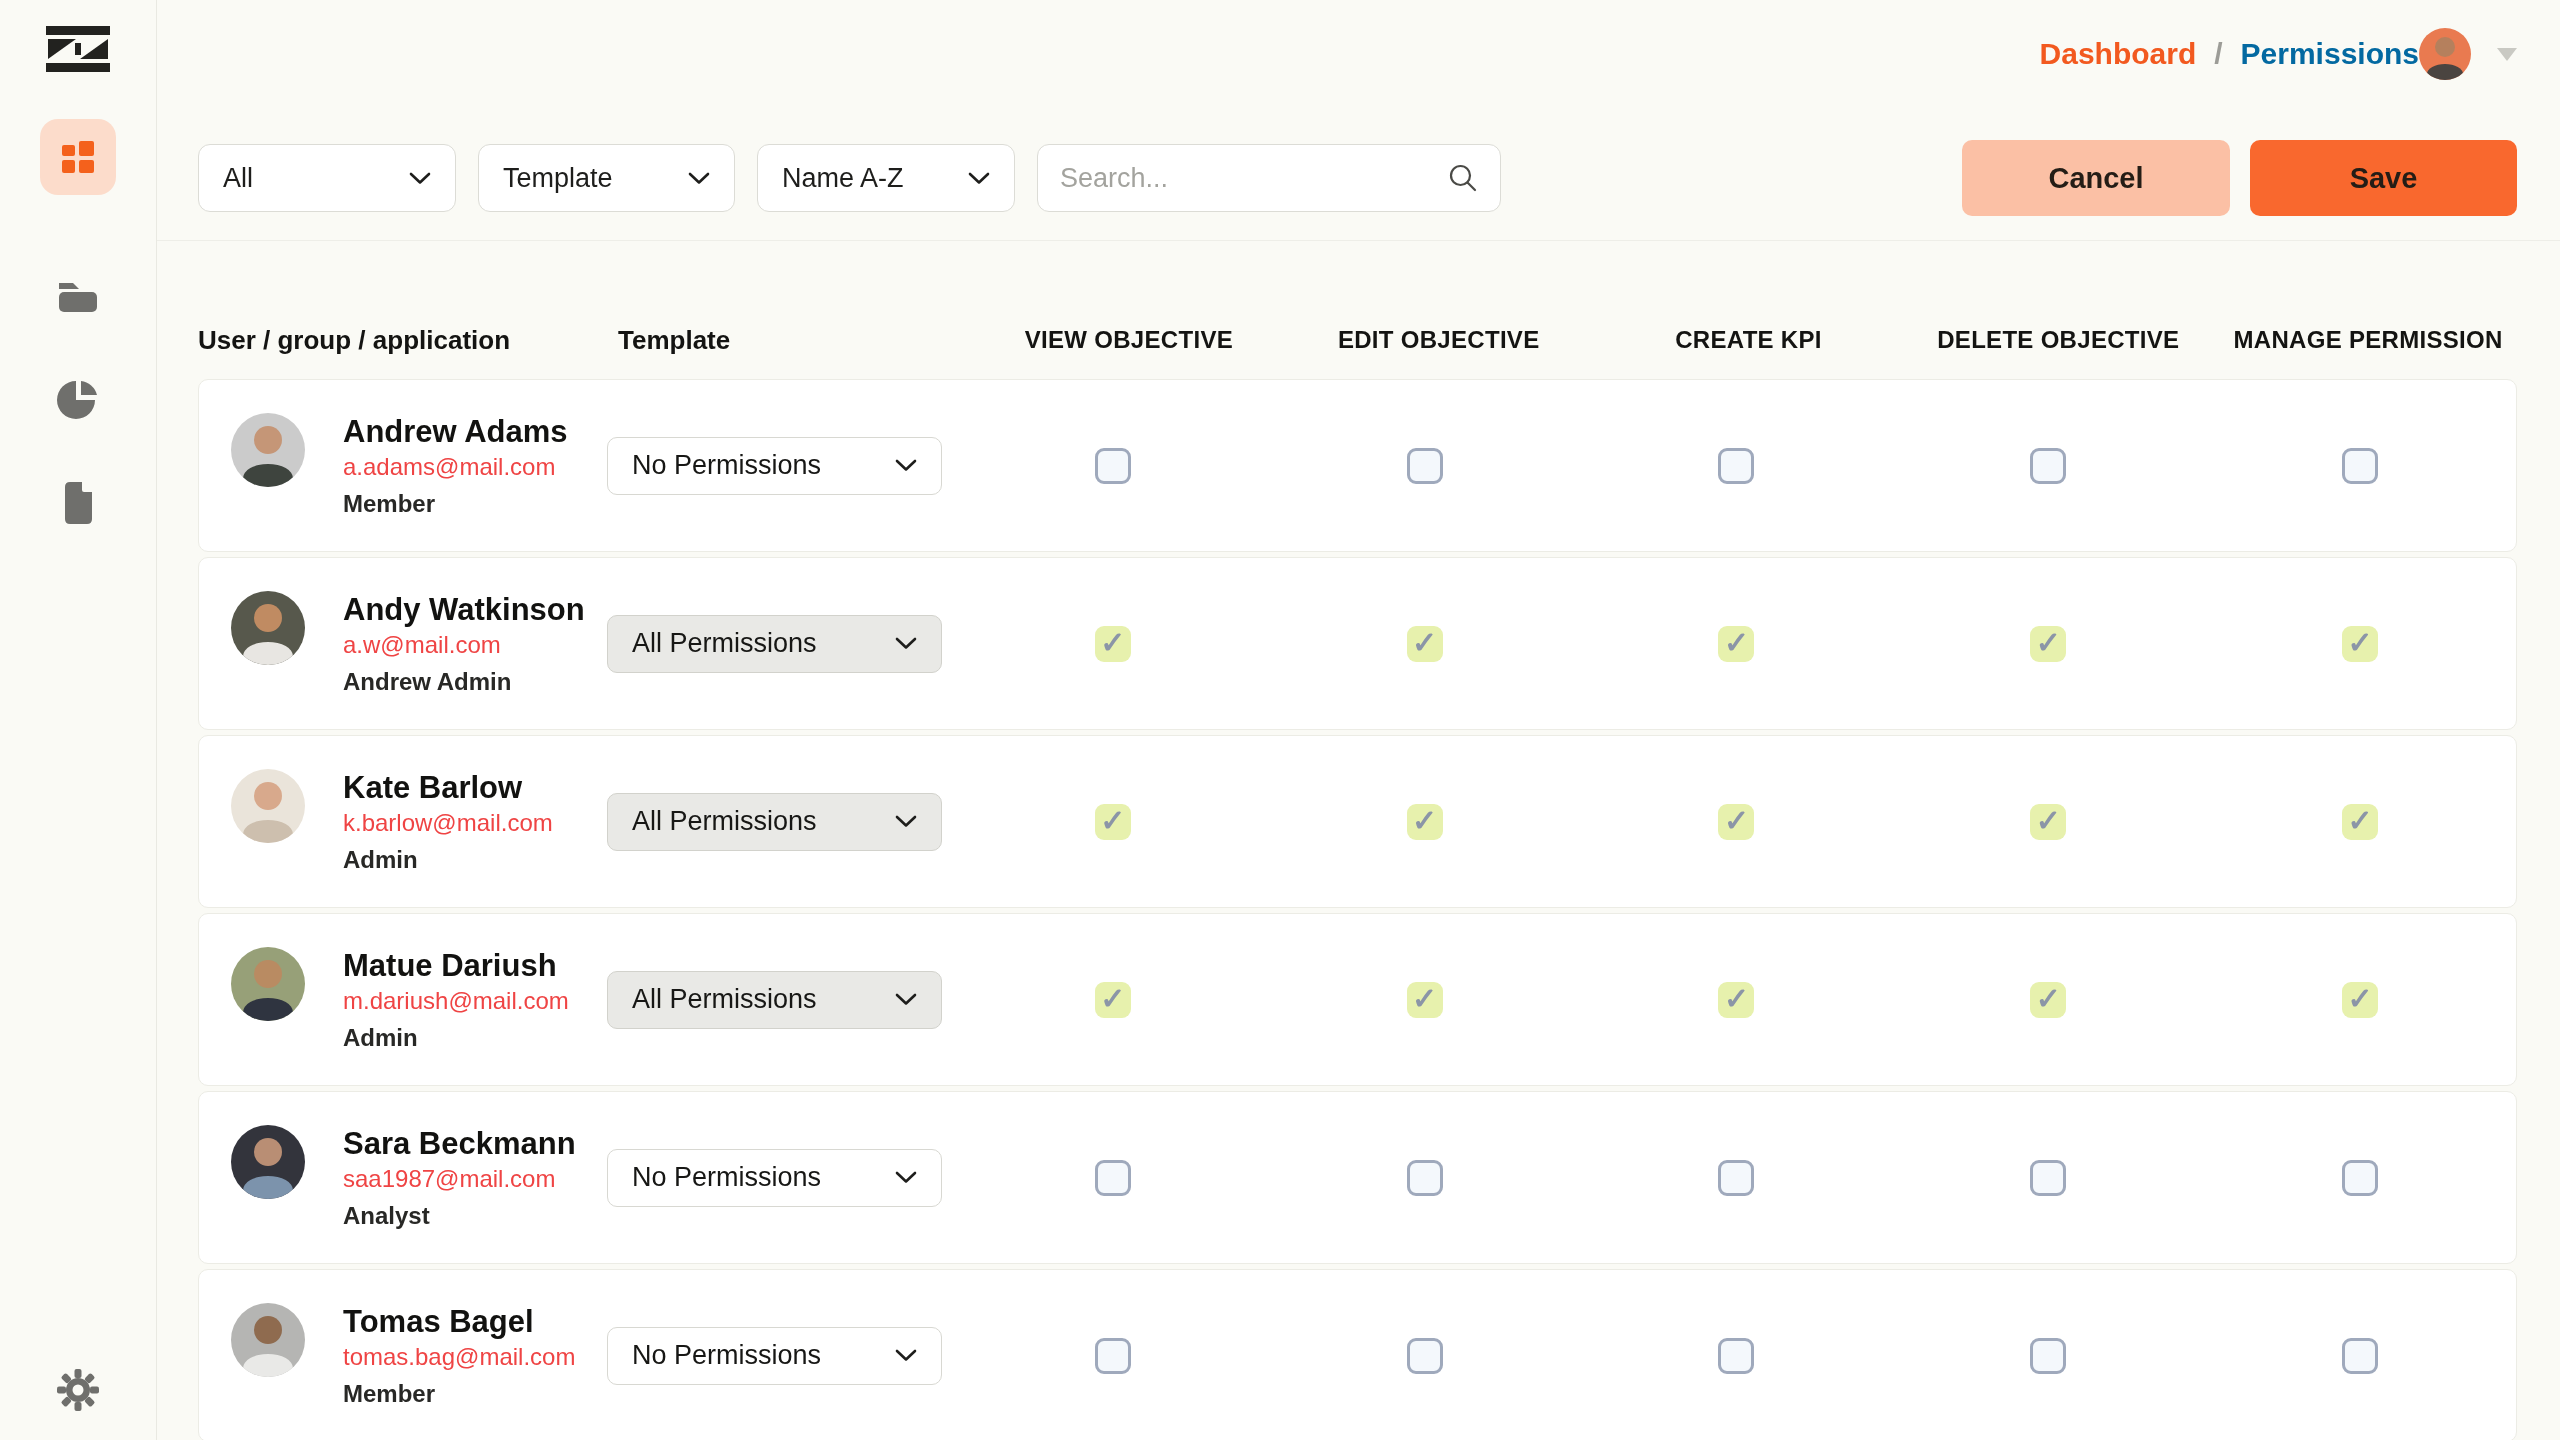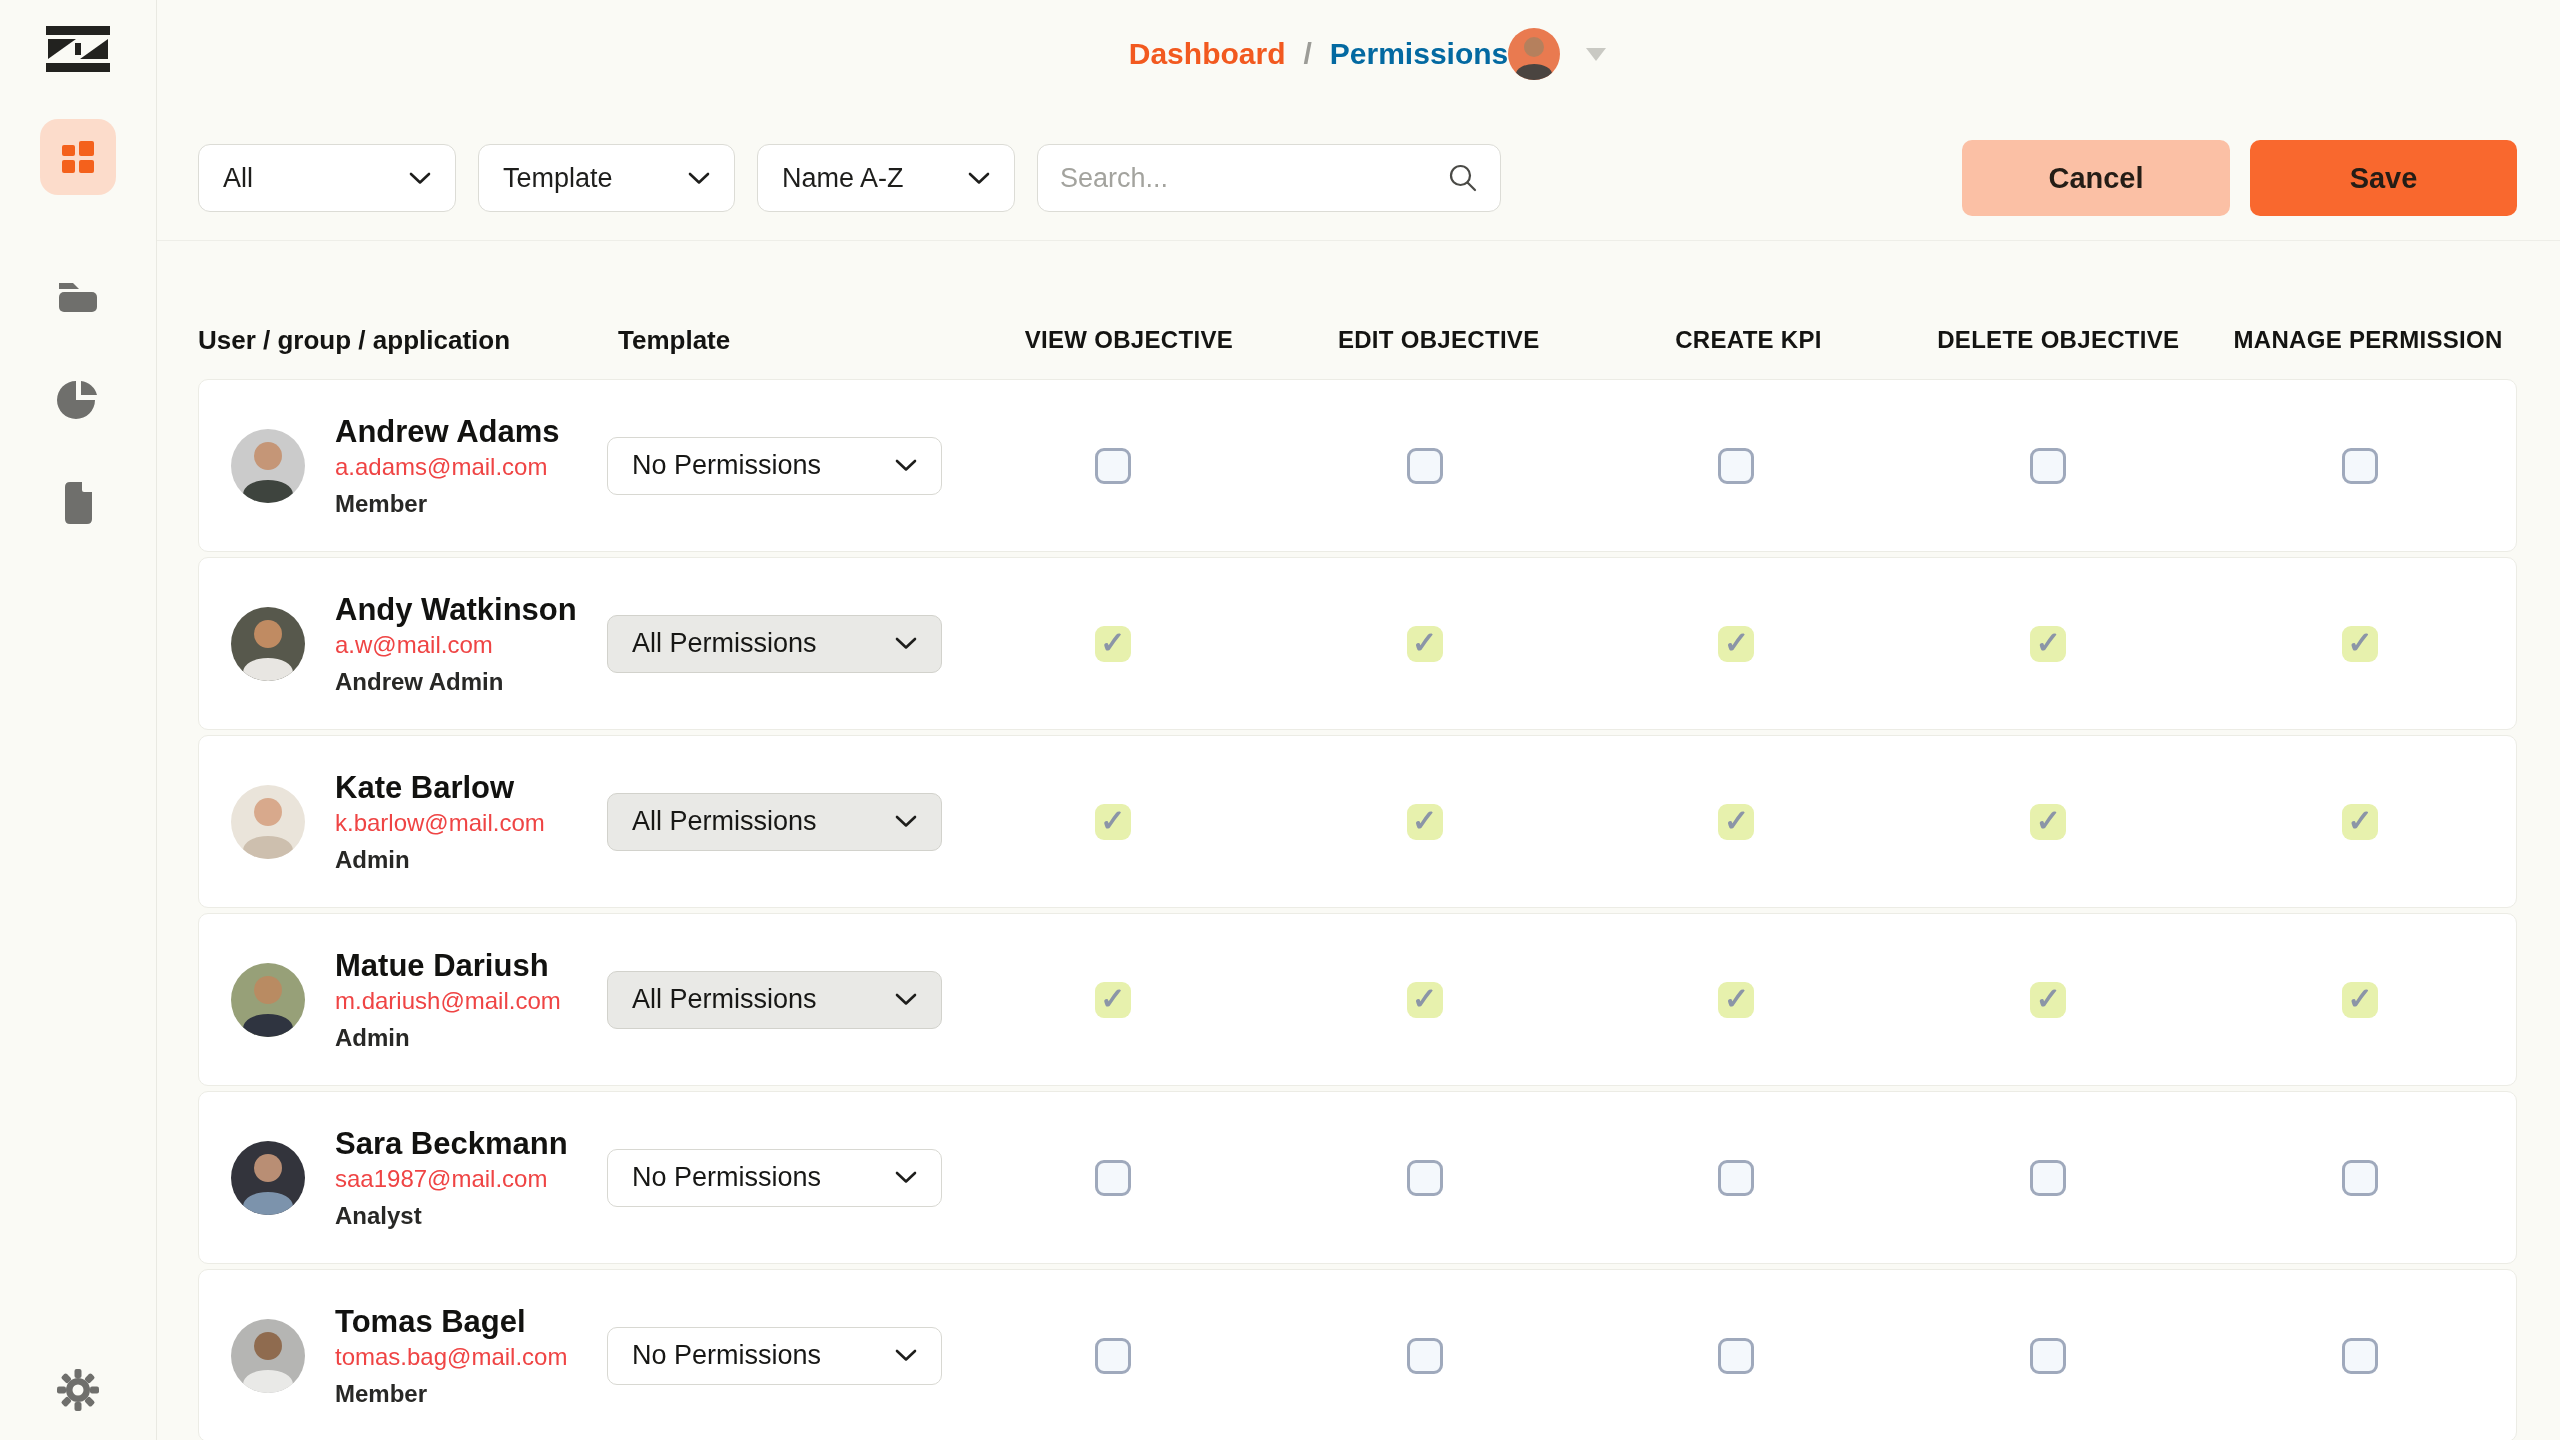--- a/index.html
+++ b/index.html
@@ -27,21 +27,21 @@
   .nav-tile.active { background:#FCDCCB; }
   .tile-dashboard { top:119px; }
   .tile-folder { top:257px; }
   .tile-pie { top:362px; }
   .tile-doc { top:465px; }
   .tile-gear { top:1352px; }
 
   
   #topbar {
     position:absolute; left:198px; top:24px; right:43px; height:60px;
-    display:flex; align-items:center; justify-content:center;margin-left:20px;
+    display:flex; align-items:center; justify-content:flex-end;margin-left:20px;
   }
   .breadcrumb { display:flex; align-items:center; gap:18px; font-size:30px; font-weight:700; }
   .crumb-active { color:#F2591F; }
   .crumb-sep { color:#9C9C97; font-weight:600; }
   .crumb-muted { color:#0369a1; }
   .user-menu { display:flex; align-items:center; gap:26px; cursor:pointer; }
   .avatar {
     position:relative; border-radius:50%; overflow:hidden; flex:none;
   }
   .avatar-sm { width:52px; height:52px; }
@@ -99,21 +99,21 @@
   .th { font-weight:700; color:#141412; }
   .th-user { font-size:26px; }
   .th-template { font-size:26px; }
   .th-perm { font-size:24px; text-align:center; letter-spacing:0.3px; }
 
   #rows { position:absolute; left:198px; right:43px; top:379px; display:flex; flex-direction:column; gap:5px; }
   .row-card {
     height:173px; background:#FFFFFF; border:1px solid #ECECE5; border-radius:10px;
   }
   .row-card .grid7 { height:100%; }
-  .user-cell { display:flex; align-items:center; gap:30px; padding-left:32px; }
+  .user-cell { display:flex; gap:38px; padding-left:32px; }
   .user-name { font-size:31px; font-weight:700; color:#121210; line-height:1.2; }
   .user-email { font-size:24px; color:#ef4444; margin-top:3px; }
   .user-role { font-size:24px; font-weight:700; color:#282826; margin-top:9px; }
 
   .template-cell { display:flex; align-items:center; }
   .row-select {
     width:335px; height:58px; border-radius:10px; border:1px solid #D8D8D2; background:#FFFFFF;
     display:flex; align-items:center; justify-content:space-between; padding:0 24px;
     font-size:27px; color:#171715; cursor:pointer;
   }

